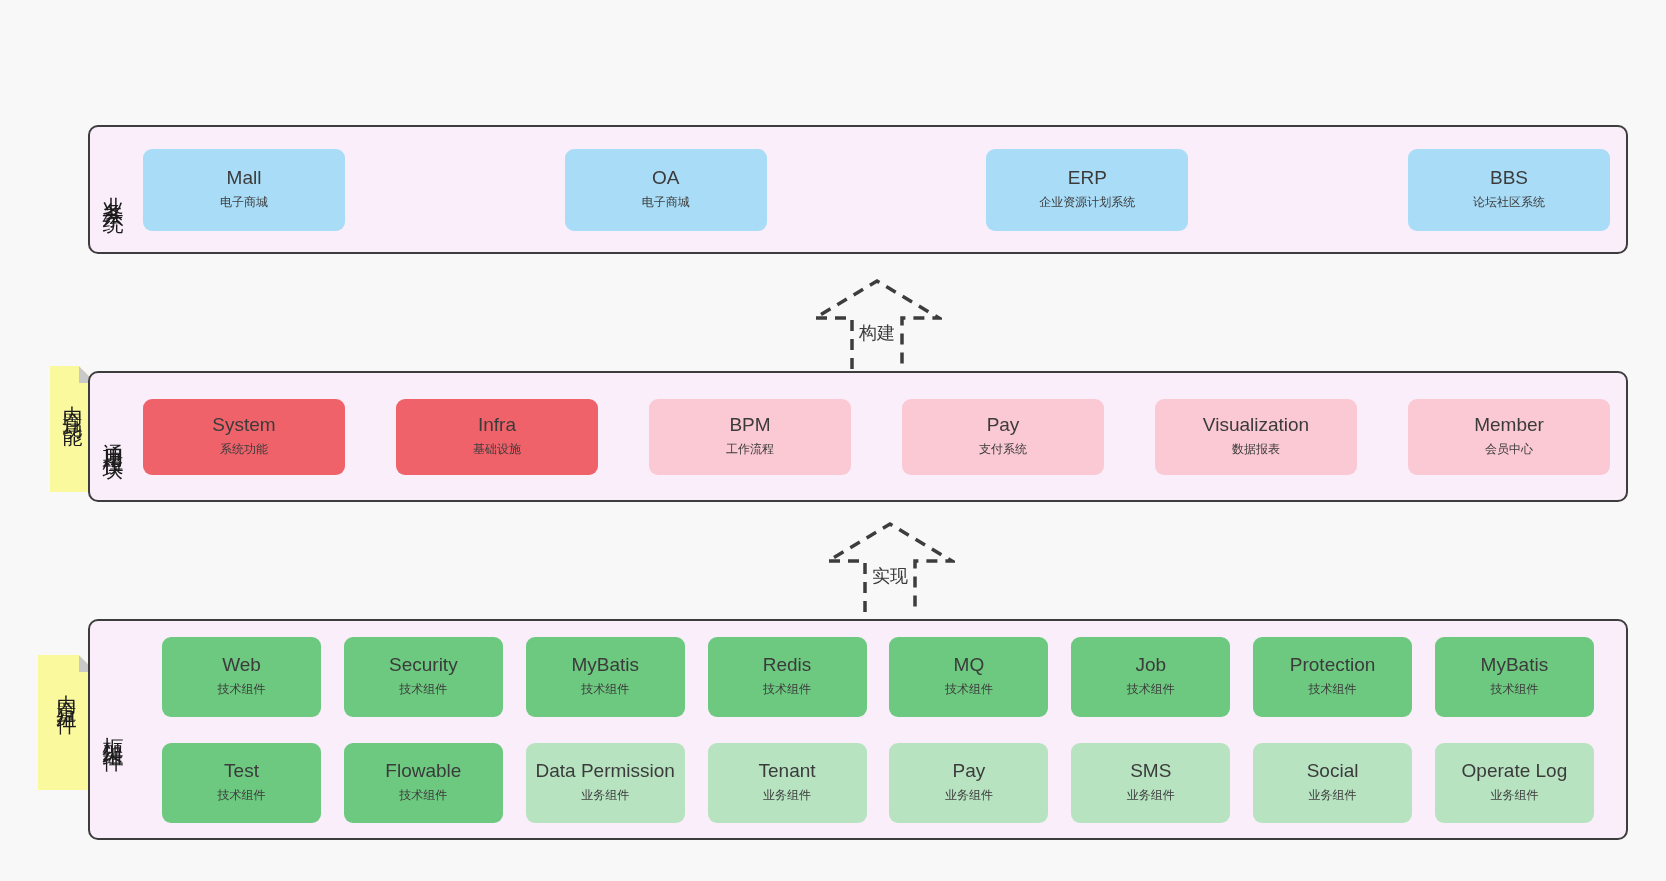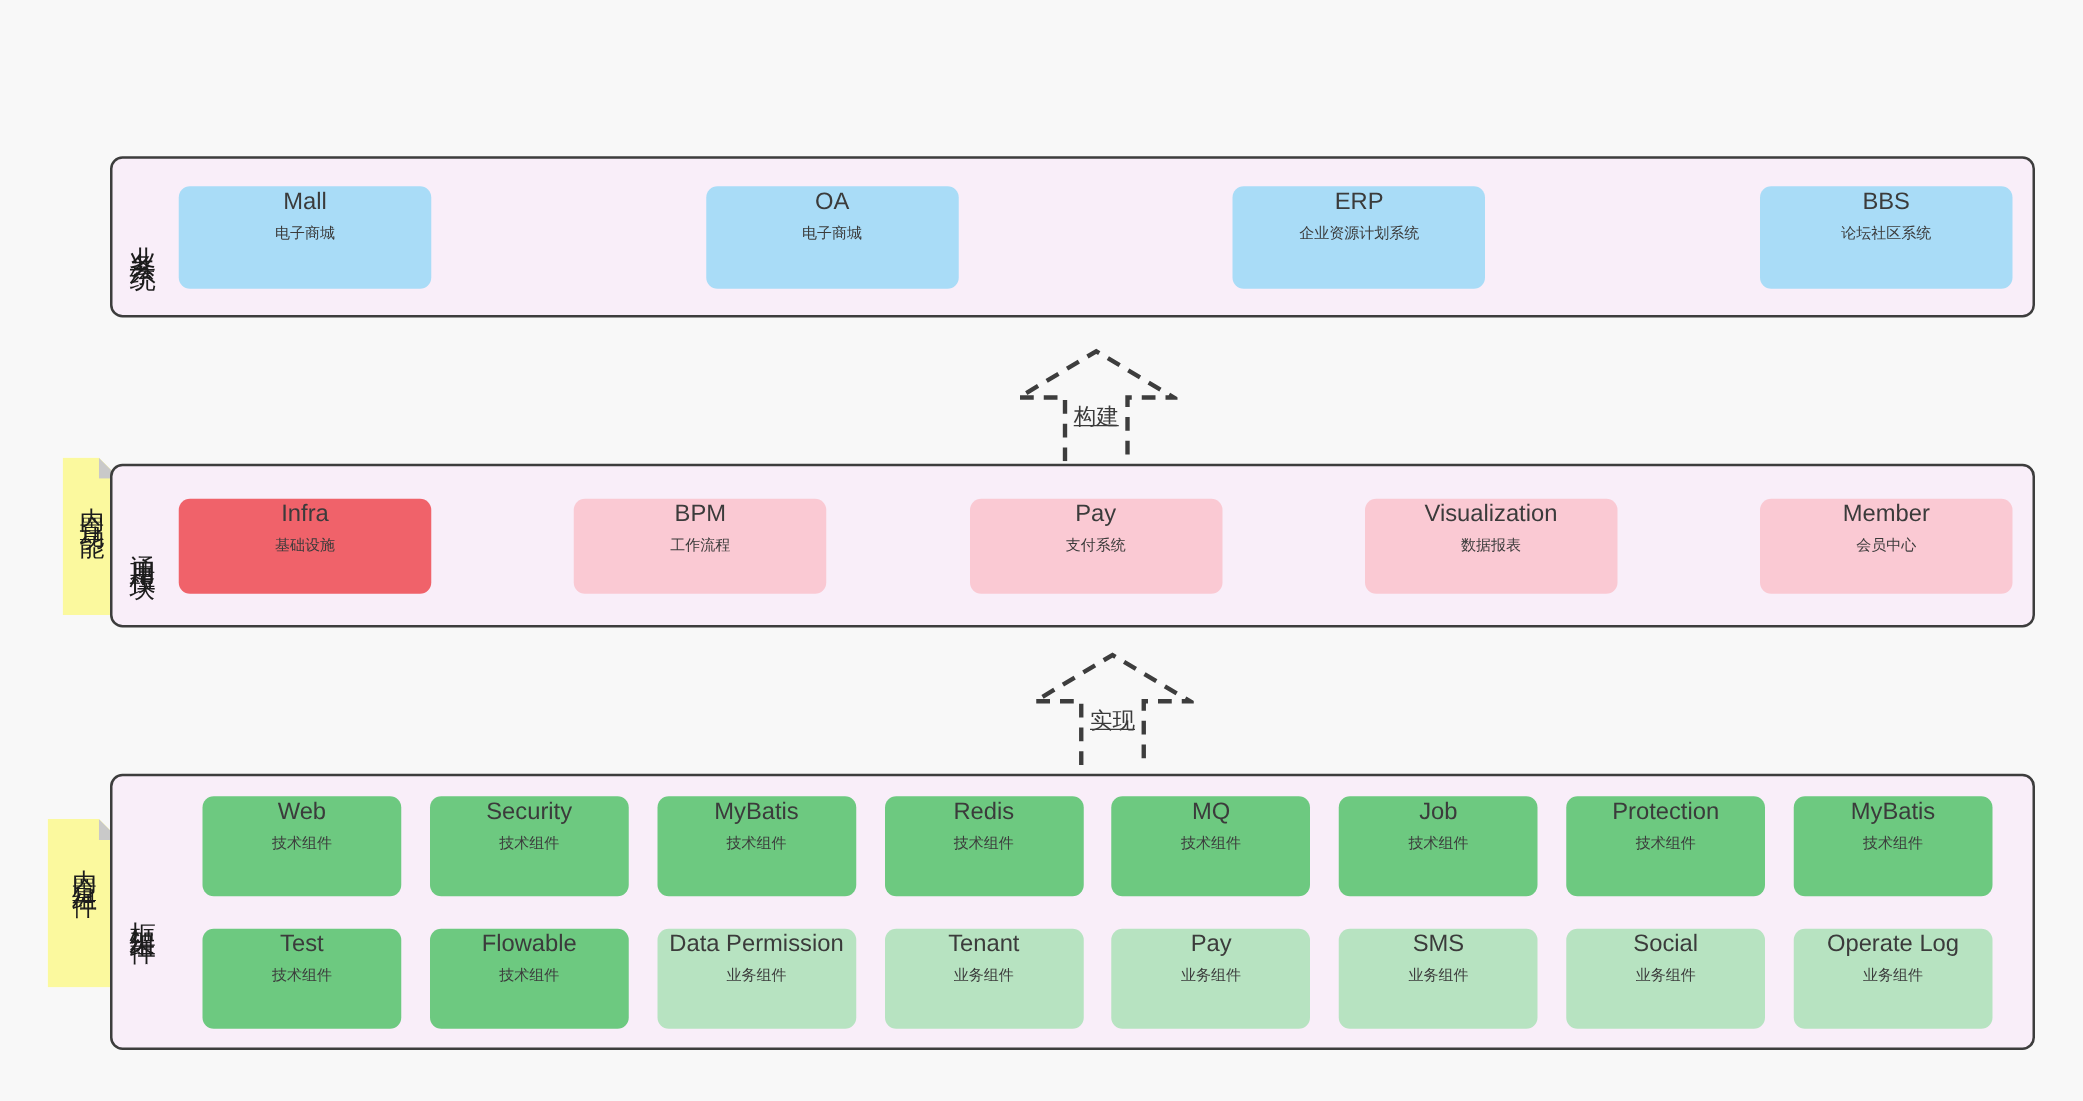--- a/index.html
+++ b/index.html
@@ -27,21 +27,21 @@
     writing-mode:vertical-rl;text-orientation:upright;
     font-size:21px;line-height:1;letter-spacing:5px;
     color:#1c1c1c;margin-left:13px;flex:0 0 auto;
   }
   .boxes{flex:1;display:flex;justify-content:space-between;align-items:center;padding:0 16px 0 19px;}
   .grid{flex:1;display:flex;flex-direction:column;gap:26px;padding:0 16px 0 19px;}
 
   
   .box{
     border-radius:9px;box-sizing:border-box;
-    display:flex;flex-direction:column;align-items:center;
+    display:flex;flex-direction:column;justify-content:center;align-items:center;
     text-align:center;
   }
   .panel-business .box{width:202px;height:82px;}
   .panel-modules .box{width:202px;height:76px;}
   .panel-components .box{width:159px;height:80px;}
   .box-name{font-size:19px;line-height:25px;}
   .box-desc{font-size:12px;line-height:25px;}
   .blue{background:var(--blue,#a9dcf7);}
   .red{background:var(--red,#f0626a);}
   .pink{background:var(--pink,#fac9d3);}
@@ -68,21 +68,21 @@
   }
 
   
   .arrow{position:absolute;width:130px;height:92px;z-index:1;}
   .arrow-build{left:812px;top:277px;}
   .arrow-implement{left:825px;top:520px;}
   .arrow svg{display:block;}
   .arrow-label{
     position:absolute;top:44px;left:50%;transform:translateX(-50%);
     font-size:18px;color:#3b3b3b;background:var(--page-bg,#f8f8f8);
-    padding:0 4px;white-space:nowrap;text-decoration:underline;
+    padding:0 4px;white-space:nowrap;
   }
 </style>
 </head>
 <body>
 
 <div class="stage">
 
   <div class="sticky sticky-functions">
     <span class="fold"></span>
     <span class="sticky-label">内置功能</span>
@@ -126,20 +126,24 @@
         <div class="box-name">BBS</div>
         <div class="box-desc">论坛社区系统</div>
       </div>
     </div>
   </section>
 
   <section class="panel panel-modules">
     <div class="vlabel">通用模块</div>
     <div class="boxes">
       <div class="box red">
+        <div class="box-name">System</div>
+        <div class="box-desc">系统功能</div>
+      </div>
+      <div class="box red">
         <div class="box-name">Infra</div>
         <div class="box-desc">基础设施</div>
       </div>
       <div class="box pink">
         <div class="box-name">BPM</div>
         <div class="box-desc">工作流程</div>
       </div>
       <div class="box pink">
         <div class="box-name">Pay</div>
         <div class="box-desc">支付系统</div>

